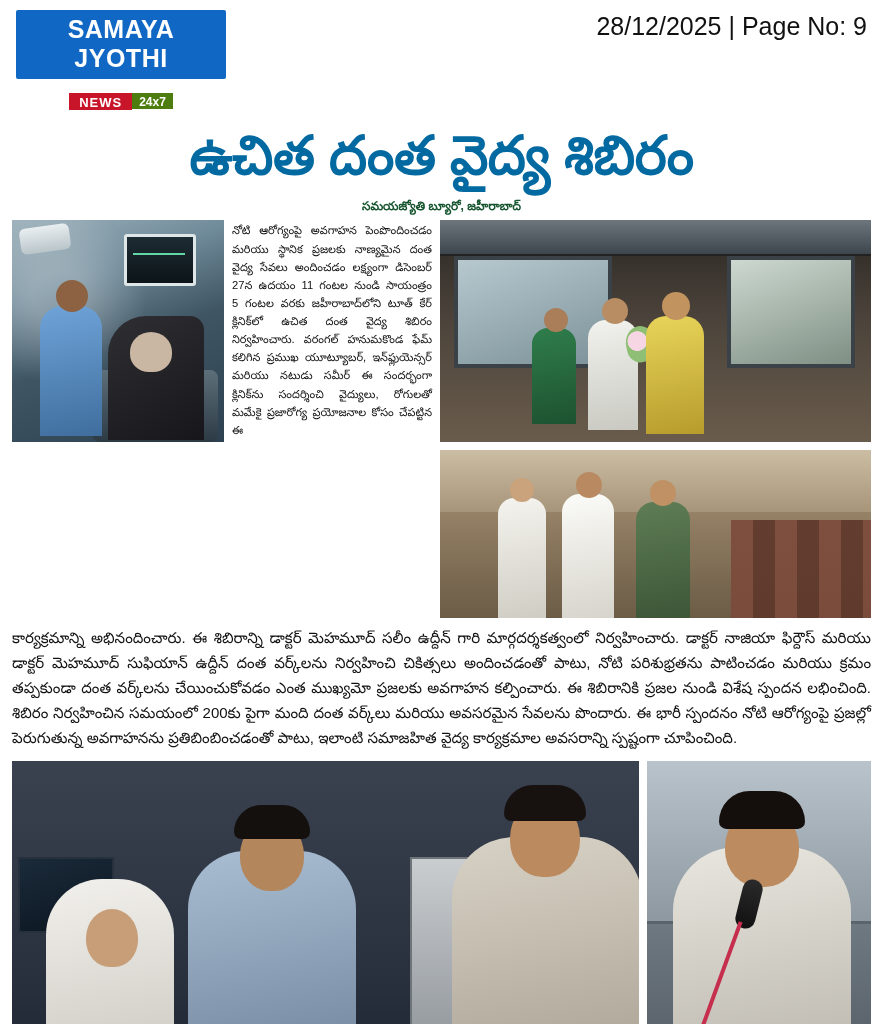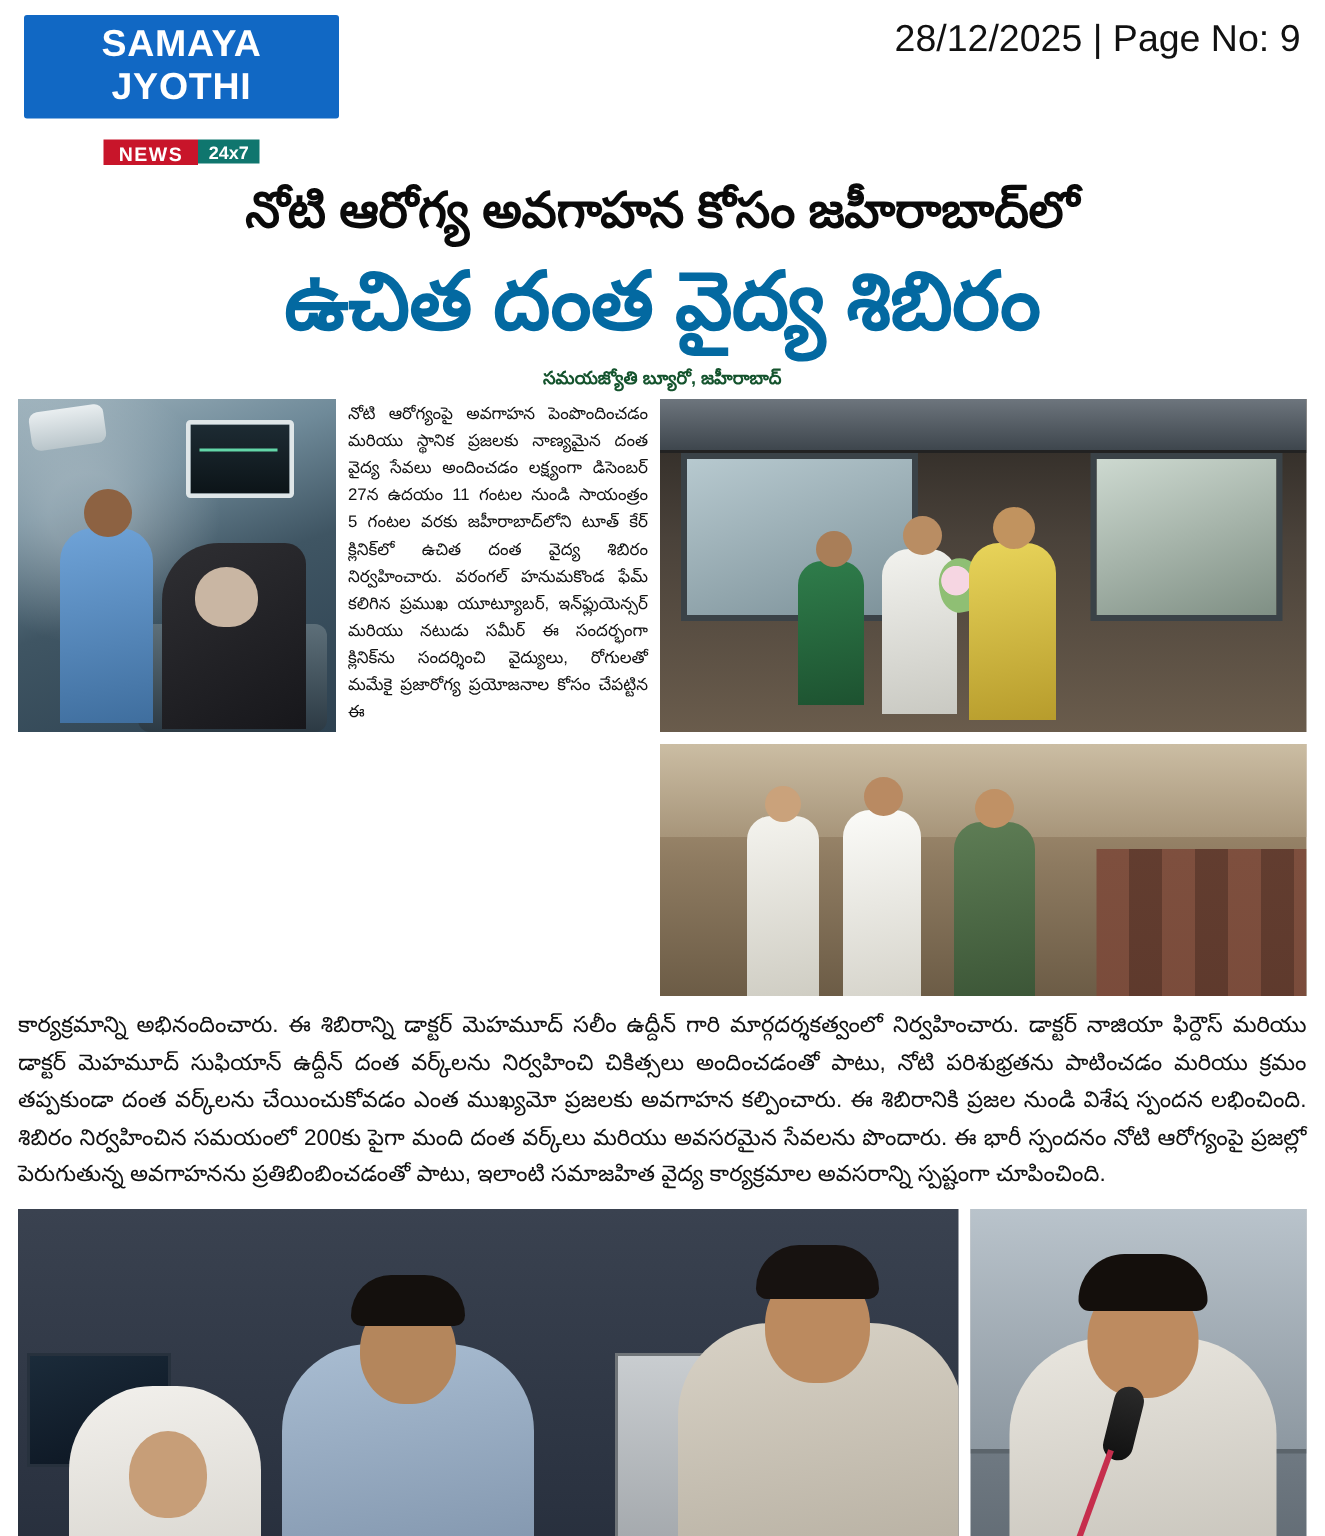--- a/index.html
+++ b/index.html
@@ -51,21 +51,21 @@
     background: #c8152a;
     color: #ffffff;
     font-weight: bold;
     font-size: 13px;
     letter-spacing: 1px;
     padding: 2px 10px 0 10px;
     display: flex;
     align-items: center;
   }
   .logo-sub-247 {
-    background: #0f766e;
+    background: #4d7c0f;
     color: #ffffff;
     font-weight: bold;
     font-size: 12px;
     padding: 2px 7px 0 7px;
     display: flex;
     align-items: center;
   }
   .header-meta {
     text-align: center;
     padding-top: 2px;
@@ -387,21 +387,20 @@
       <div class="logo-sub-news">NEWS</div>
       <div class="logo-sub-247">24x7</div>
     </div>
   </div>
   <div class="header-meta">
     <div class="header-date">28/12/2025 | Page No: 9</div>
   </div>
 </div>
 
 <div class="headline-wrap">
-  <div class="headline-1">నోటి ఆరోగ్య అవగాహన కోసం జహీరాబాద్‌లో</div>
   <div class="headline-2">ఉచిత దంత వైద్య శిబిరం</div>
 </div>
 <div class="byline">సమయజ్యోతి బ్యూరో, జహీరాబాద్</div>
 
 <div class="body-grid">
 
   <div class="col-left">
     <div class="photo photo-clinic">
       <div class="clinic-lamp"></div>
       <div class="clinic-monitor"></div>

